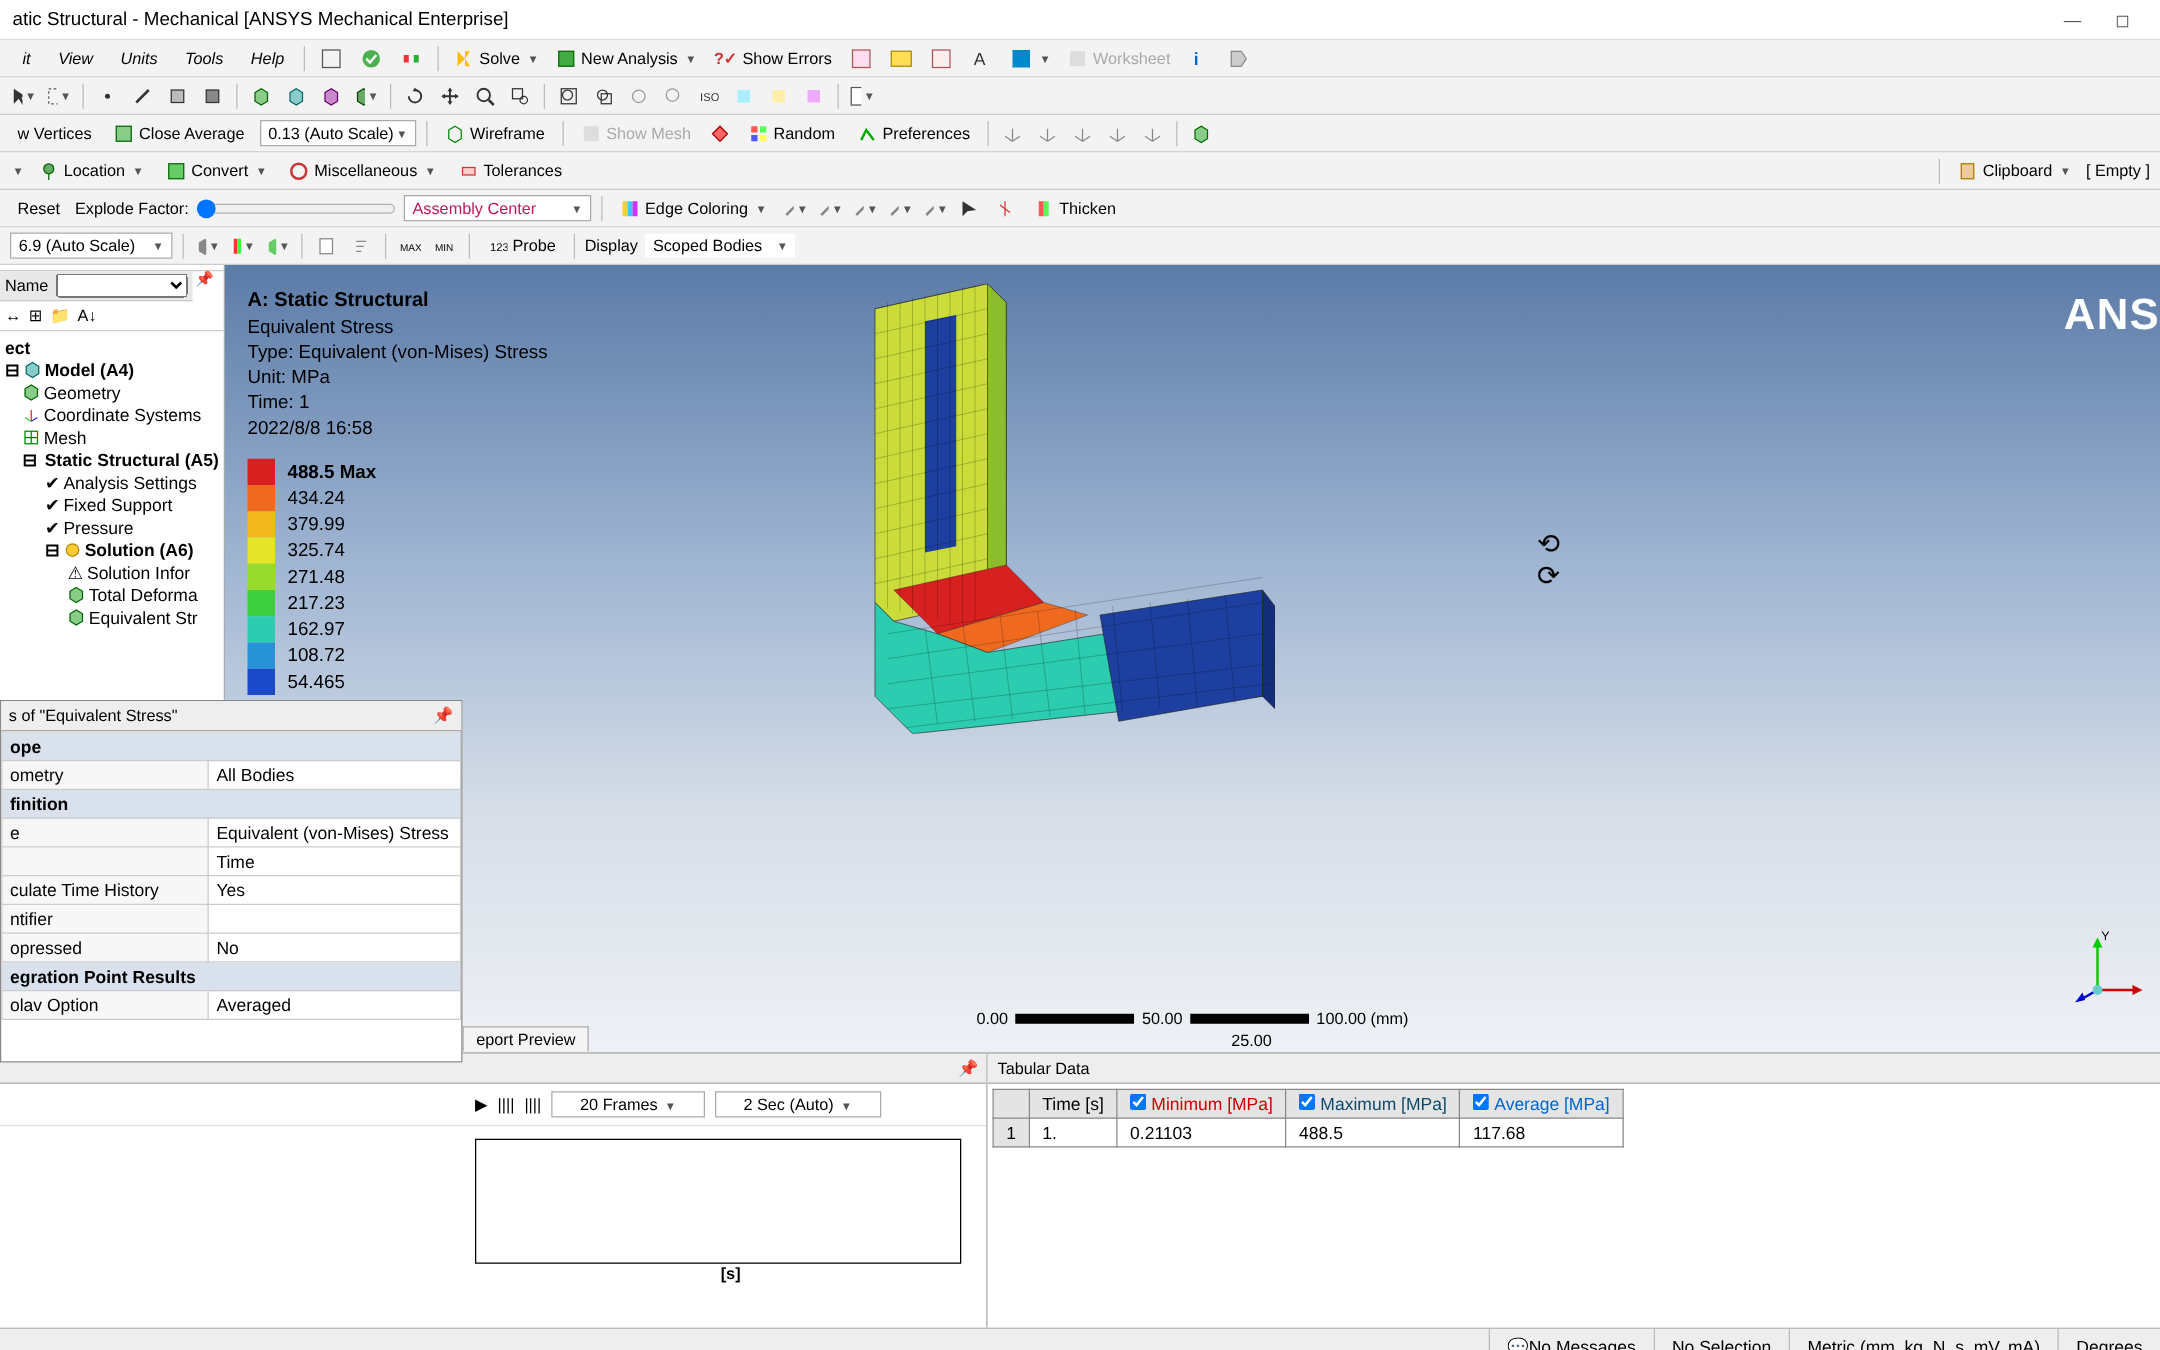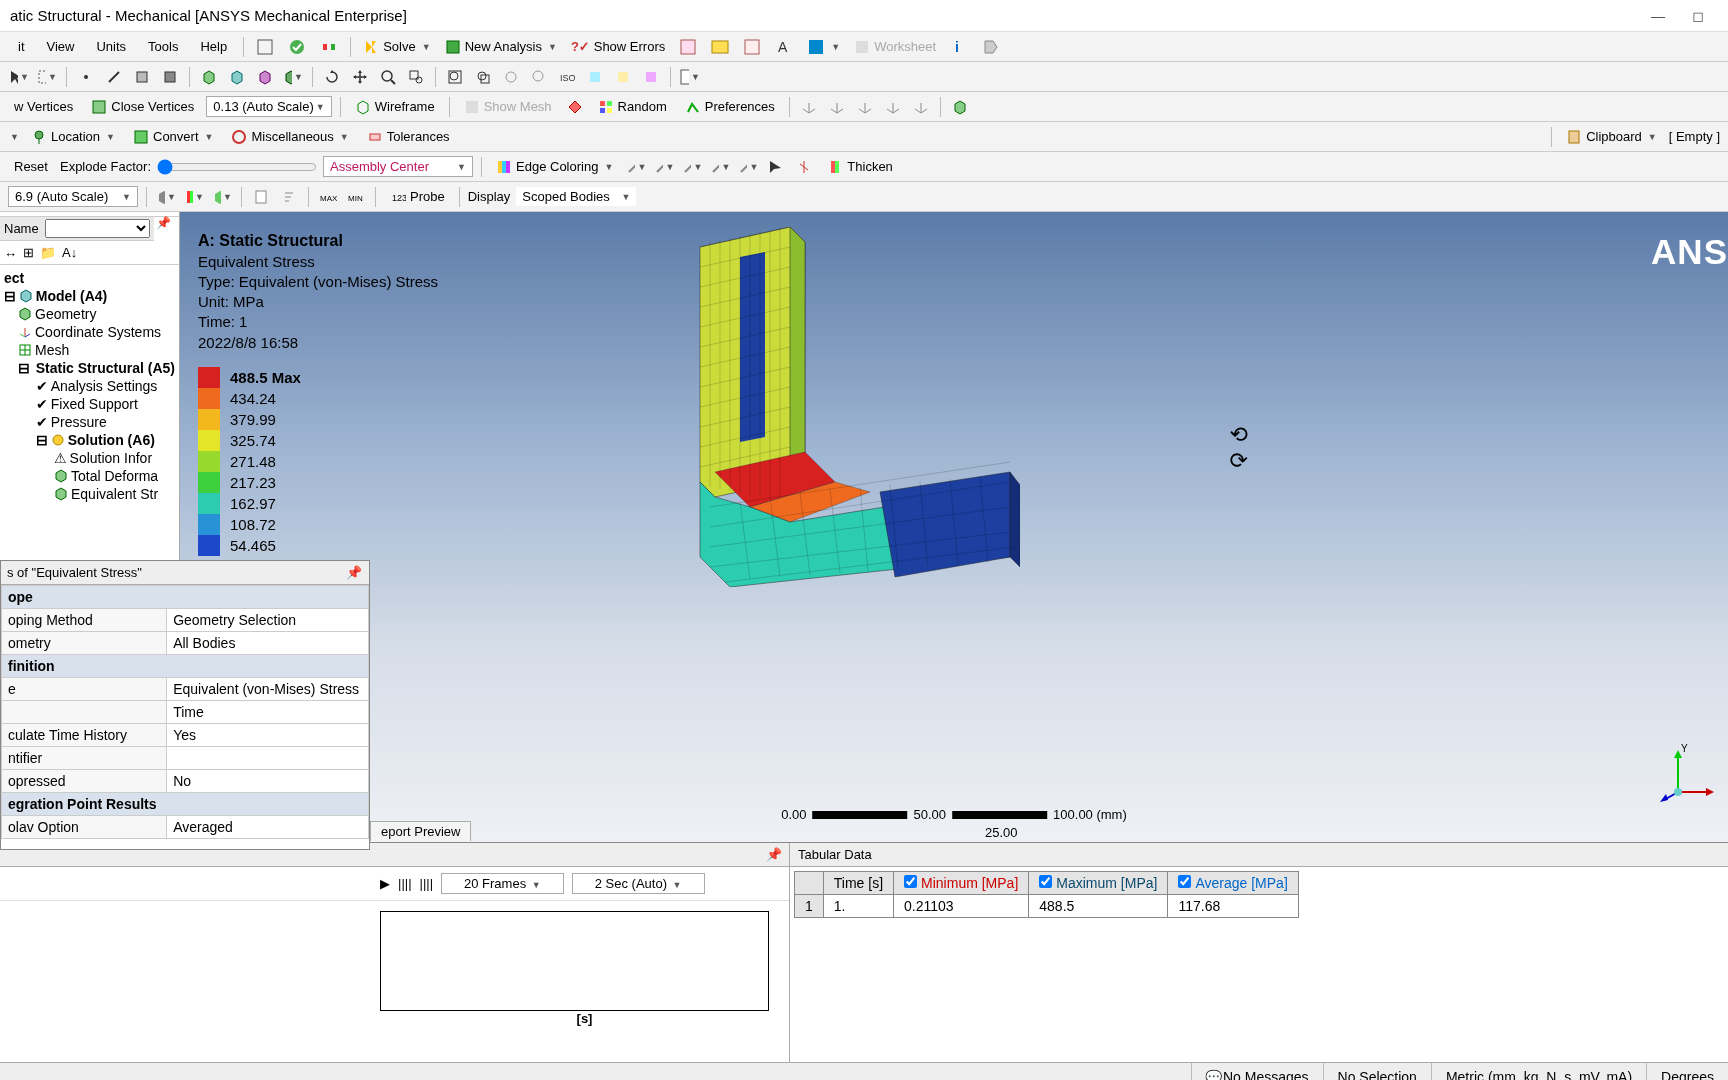--- a/index.html
+++ b/index.html
@@ -3,21 +3,21 @@
 <meta charset="utf-8">
 <style>
 * { box-sizing: border-box; margin: 0; padding: 0; font-family: "Segoe UI", Tahoma, sans-serif; }
 body { background: #f0f0f0; width: 1728px; height: 1080px; overflow: hidden; font-size: 13px; }
 
 .titlebar { height: 32px; background: #fff; display: flex; align-items: center; padding: 0 10px; border-bottom: 1px solid #ddd; }
 .titlebar .title { flex: 1; font-size: 15px; }
 .titlebar .winbtn { width: 40px; text-align: center; font-size: 14px; color: #555; }
 
 .menubar { height: 30px; background: #f3f3f3; display: flex; align-items: center; padding: 0 8px; border-bottom: 1px solid #ccc; gap: 2px; }
-.menubar .menu { padding: 4px 10px; }
+.menubar .menu { padding: 4px 10px; font-style: italic; }
 .menubar .sep { width: 1px; height: 20px; background: #bbb; margin: 0 4px; }
 .menubar .tbtn { padding: 3px 6px; display: inline-flex; align-items: center; gap: 4px; }
 .arrow { font-size: 9px; color: #555; padding-left: 2px; }
 
 .toolbar { height: 30px; background: #f3f3f3; display: flex; align-items: center; padding: 0 8px; border-bottom: 1px solid #ccc; gap: 6px; }
 .toolbar .icon { width: 22px; height: 22px; border: 1px solid transparent; display: inline-flex; align-items: center; justify-content: center; }
 .toolbar .sep { width: 1px; height: 20px; background: #bbb; margin: 0 2px; }
 .toolbar .combo { border: 1px solid #aaa; background: #fff; padding: 2px 6px; min-width: 120px; display: inline-flex; align-items: center; }
 .toolbar .txtbtn { padding: 2px 6px; display: inline-flex; align-items: center; gap: 4px; }
 
@@ -313,21 +313,21 @@
       <span class="arrow">▼</span>
     </span>
 </div>
 
 <div class="toolbar">
   <span class="txtbtn">w Vertices</span>
   <span class="txtbtn">
       <svg width="16" height="16">
         <rect x="2" y="2" width="12" height="12" fill="#8c8" stroke="#060"></rect>
       </svg>
-      <span>Close Vertices</span>
+      <span>Close Average</span>
     </span>
   <span class="combo">
       <span style="flex:1;">0.13 (Auto Scale)</span>
       <span class="arrow">▼</span>
     </span>
   <span class="sep"></span>
   <span class="txtbtn">
       <svg width="16" height="16">
         <path d="M3 5 L8 2 L13 5 L13 12 L8 15 L3 12 Z" fill="none" stroke="#080"></path>
       </svg>
@@ -748,24 +748,20 @@
 <div class="details-panel">
   <div class="details-title">
     <span class="t">s of "Equivalent Stress"</span>
     <span>📌</span>
   </div>
   <div class="details-body">
     <table>
       <tbody>
           <tr class="section">
             <td colspan="2">ope</td>
-          </tr>
-      <tr>
-            <td class="key">oping Method</td>
-            <td>Geometry Selection</td>
           </tr>
       <tr>
             <td class="key">ometry</td>
             <td>All Bodies</td>
           </tr>
       <tr class="section">
             <td colspan="2">finition</td>
           </tr>
       <tr>
             <td class="key">e</td>

